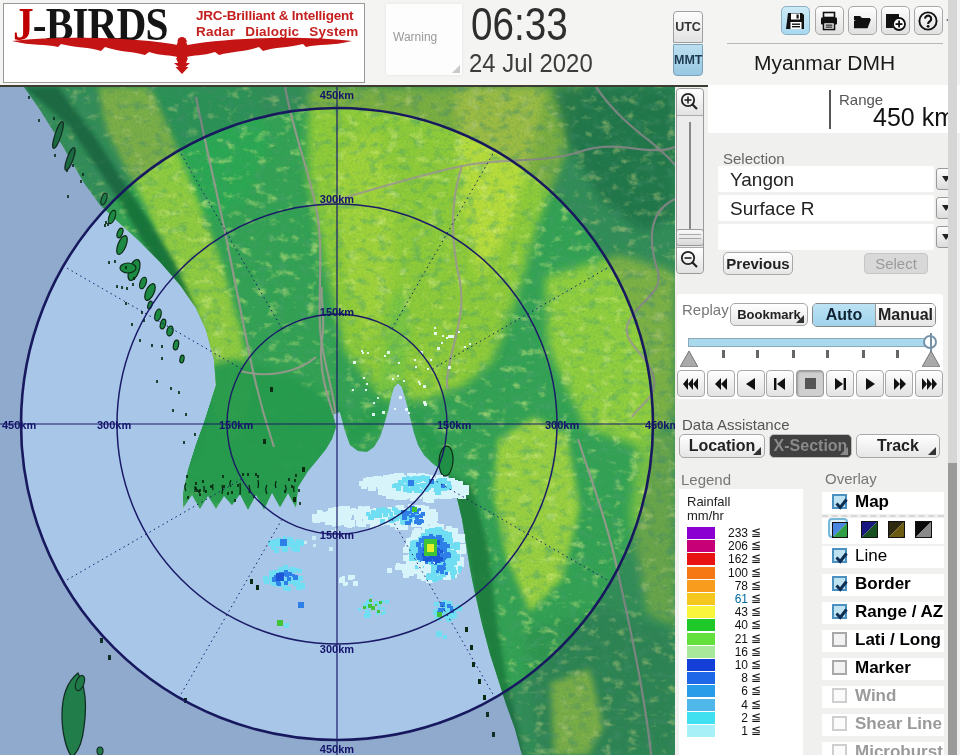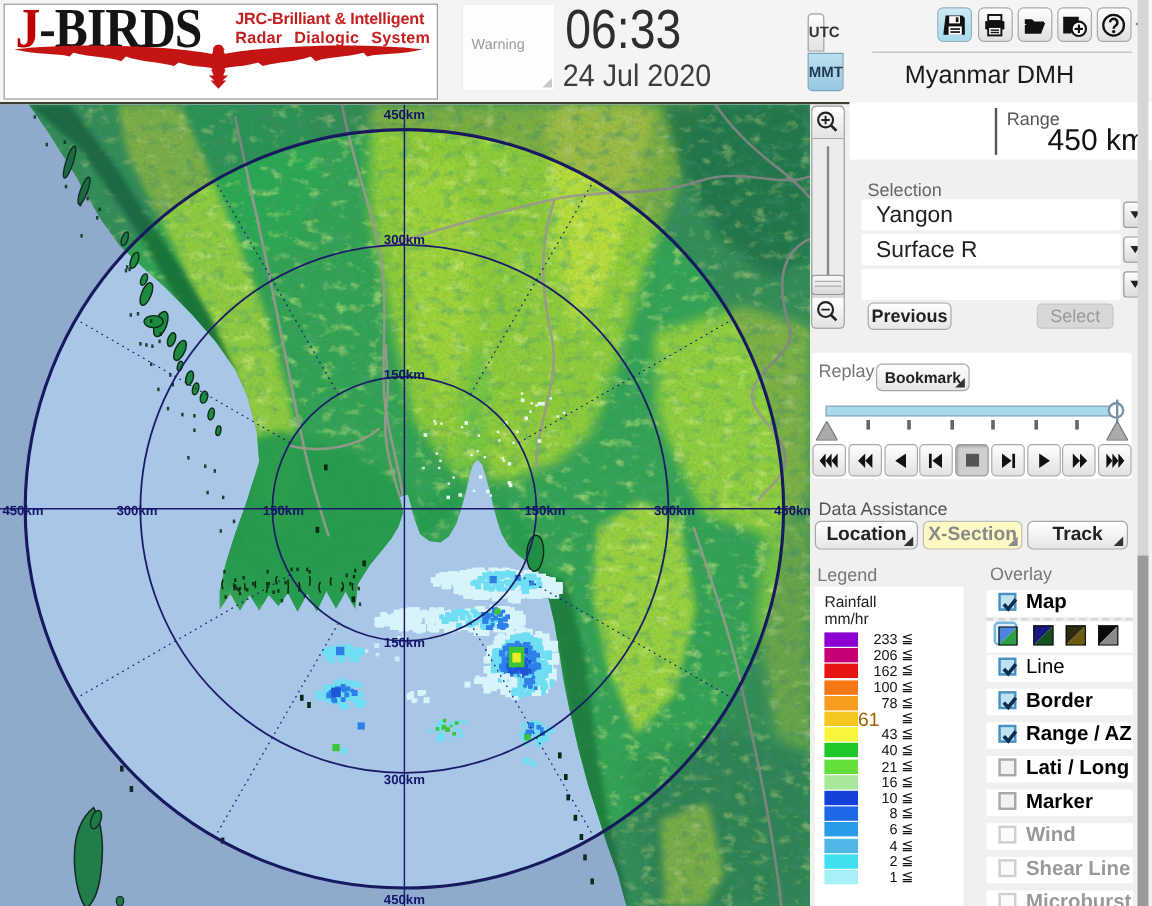--- a/index.html
+++ b/index.html
@@ -22,21 +22,21 @@
 <path d="M176,4.5 l5.5,2.5 -5.5,2.5 z"></path>
 <path d="M170,24 h12 l-2,5 h4 l-4.5,4 h3 l-6.5,7 -6.5,-7 h3 l-4.5,-4 h4 z"></path>
 </g>
     </svg>
 <div style="position:absolute;left:386px;top:4px;width:76px;height:71px;background:#fdfdfd;box-shadow:0 0 3px rgba(0,0,0,0.08)">
   <div style="position:absolute;left:7px;top:26px;font-size:12px;color:#999">Warning</div>
   <div style="position:absolute;right:2px;bottom:2px;width:0;height:0;border-left:8px solid transparent;border-bottom:8px solid #c9c9c9"></div>
 </div>
 <div style="position:absolute;left:471px;top:-3px;font-size:46px;color:#2e2e2e;transform:scaleX(0.84);transform-origin:0 0">06:33</div>
 <div style="position:absolute;left:469px;top:48px;font-size:26px;color:#3c3c3c;transform:scaleX(0.92);transform-origin:0 0">24 Jul 2020</div>
-<div style="position:absolute;left:673px;top:11px;width:14px;height:32px;background:linear-gradient(#fdfdfd,#e2e2e2);border:1px solid #9aa0a4;border-radius:4px 4px 0 0;text-align:center;line-height:31px;font-size:12.5px;font-weight:bold;color:#333">UTC</div>
+<div style="position:absolute;left:673px;top:11px;width:30px;height:32px;background:linear-gradient(#fdfdfd,#e2e2e2);border:1px solid #9aa0a4;border-radius:4px 4px 0 0;text-align:center;line-height:31px;font-size:12.5px;font-weight:bold;color:#333">UTC</div>
 <div style="position:absolute;left:673px;top:44px;width:30px;height:32px;background:linear-gradient(#bcdff0,#97c8e2);border:1px solid #7aa2b8;border-radius:0 0 4px 4px;text-align:center;line-height:31px;font-size:12.5px;font-weight:bold;color:#1d3a50">MMT</div>
 
 <div style="position:absolute;left:781px;top:6px;width:29px;height:29px;background:linear-gradient(#cdeaf6,#a9d9ee);border:1px solid #8ab0c4;border-radius:5px;display:flex;align-items:center;justify-content:center">
       <svg width="20" height="20" viewBox="0 0 20 20">
         <path d="M2,2 h14 l2,2 v14 h-18 z" fill="#111"></path>
         <rect x="5" y="2.5" width="9" height="6" fill="#fff"></rect>
         <rect x="10.5" y="3.5" width="2.2" height="4" fill="#111"></rect>
         <rect x="4.5" y="11" width="11" height="7" fill="#fff"></rect>
         <rect x="6" y="12.5" width="8" height="1.4" fill="#111"></rect>
         <rect x="6" y="15" width="8" height="1.4" fill="#111"></rect>
@@ -1777,20 +1777,24 @@
     </div>
 <div style="position:absolute;left:718px;top:224px;width:216px;height:26px;background:#fff;border-radius:2px"></div>
     <div style="position:absolute;left:936px;top:226px;width:20px;height:22px;background:linear-gradient(#fdfdfd,#dcdcdc);border:1px solid #9a9a9a;border-radius:3px;display:flex;align-items:center;justify-content:center">
       <div style="width:0;height:0;border-left:4.5px solid transparent;border-right:4.5px solid transparent;border-top:6px solid #222"></div>
     </div>
 <div style="position:absolute;left:723px;top:252px;width:70px;height:23px;background:linear-gradient(#ffffff,#e6e6e6);border:1px solid #a8a8a8;border-radius:5px;display:flex;align-items:center;justify-content:center;font-size:15px;font-weight:bold;color:#222">Previous</div>
 <div style="position:absolute;left:864px;top:253px;width:64px;height:21px;background:#d8d8d8;border:1px solid #c6c6c6;border-radius:4px;display:flex;align-items:center;justify-content:center;font-size:15px;font-weight:normal;color:#9a9a9a">Select</div>
     <div style="position:absolute;left:677px;top:294px;width:266px;height:105px;background:#fff;border-radius:3px"></div>
     <div style="position:absolute;left:682px;top:301px;font-size:15px;color:#777">Replay</div>
     <div style="position:absolute;left:730px;top:303px;width:78px;height:23px;background:linear-gradient(#ffffff,#e6e6e6);border:1px solid #a8a8a8;border-radius:5px;display:flex;align-items:center;justify-content:center;font-size:13px;font-weight:bold;color:#222">Bookmark<div style="position:absolute;right:3px;bottom:2px;width:0;height:0;border-left:8px solid transparent;border-bottom:8px solid #333"></div></div>
+<div style="position:absolute;left:812px;top:303px;width:124px;height:24px;border:1px solid #888;border-radius:5px;overflow:hidden;display:flex">
+<div style="width:62px;background:linear-gradient(#bce2f4,#9fd4ec);display:flex;align-items:center;justify-content:center;font-size:16px;font-weight:bold;color:#123">Auto</div>
+<div style="flex:1;background:linear-gradient(#fff,#e4e4e4);border-left:1px solid #999;display:flex;align-items:center;justify-content:center;font-size:16px;font-weight:bold;color:#222">Manual</div>
+    </div>
     <div style="position:absolute;left:688px;top:338px;width:240px;height:9px;background:#a9d9ec;border:1px solid #8aa8b8"></div>
     <div style="position:absolute;left:923px;top:335px;width:14px;height:14px;background:#fff;border:2px solid #7893a8;border-radius:50%"></div>
     <div style="position:absolute;left:930px;top:333px;width:2px;height:20px;background:#7893a8"></div>
     <div style="position:absolute;left:722px;top:350px;width:3px;height:8px;background:#666"></div>
     <div style="position:absolute;left:756px;top:350px;width:3px;height:8px;background:#666"></div>
     <div style="position:absolute;left:792px;top:350px;width:3px;height:8px;background:#666"></div>
     <div style="position:absolute;left:826px;top:350px;width:3px;height:8px;background:#666"></div>
     <div style="position:absolute;left:862px;top:350px;width:3px;height:8px;background:#666"></div>
     <div style="position:absolute;left:896px;top:350px;width:3px;height:8px;background:#666"></div>
     <svg width="18" height="16" viewBox="0 0 18 16" style="position:absolute;left:680px;top:351px">
@@ -1847,42 +1851,42 @@
     </div>
 <div style="position:absolute;left:915px;top:370px;width:28px;height:27px;background:linear-gradient(#fefefe,#e2e2e2);border:1px solid #a8a8a8;border-radius:4px;display:flex;align-items:center;justify-content:center">
       <svg width="16" height="12" viewBox="0 0 16 12">
         <polygon points="1,0 6,6 1,12" fill="#111"></polygon>
         <polygon points="6,0 11,6 6,12" fill="#111"></polygon>
         <polygon points="11,0 16,6 11,12" fill="#111"></polygon>
       </svg>
     </div>
 <div style="position:absolute;left:682px;top:416px;font-size:15px;color:#555">Data Assistance</div>
     <div style="position:absolute;left:679px;top:434px;width:86px;height:24px;background:linear-gradient(#ffffff,#e6e6e6);border:1px solid #a8a8a8;border-radius:5px;display:flex;align-items:center;justify-content:center;font-size:16px;font-weight:bold;color:#222">Location<div style="position:absolute;right:3px;bottom:2px;width:0;height:0;border-left:8px solid transparent;border-bottom:8px solid #333"></div></div>
-<div style="position:absolute;left:769px;top:434px;width:83px;height:24px;background:#fef9c3;border:1px solid #bdbdbd;border-radius:5px;display:flex;align-items:center;justify-content:center;font-size:16px;font-weight:bold;color:#8a8a8a">X-Section<div style="position:absolute;right:3px;bottom:2px;width:0;height:0;border-left:8px solid transparent;border-bottom:8px solid #8a8a8a"></div></div>
+<div style="position:absolute;left:769px;top:434px;width:83px;height:24px;background:#404040;border:1px solid #bdbdbd;border-radius:5px;display:flex;align-items:center;justify-content:center;font-size:16px;font-weight:bold;color:#8a8a8a">X-Section<div style="position:absolute;right:3px;bottom:2px;width:0;height:0;border-left:8px solid transparent;border-bottom:8px solid #8a8a8a"></div></div>
 <div style="position:absolute;left:856px;top:434px;width:84px;height:24px;background:linear-gradient(#ffffff,#e6e6e6);border:1px solid #a8a8a8;border-radius:5px;display:flex;align-items:center;justify-content:center;font-size:16px;font-weight:bold;color:#222">Track<div style="position:absolute;right:3px;bottom:2px;width:0;height:0;border-left:8px solid transparent;border-bottom:8px solid #333"></div></div>
 <div style="position:absolute;left:681px;top:471px;font-size:15px;color:#777">Legend</div>
     <div style="position:absolute;left:679px;top:489px;width:124px;height:266px;background:#fff"></div>
     <div style="position:absolute;left:687px;top:495px;font-size:13px;color:#222;line-height:14px">Rainfall<br>mm/hr</div>
     <div style="position:absolute;left:687px;top:527px;width:28px;height:11.5px;background:#8b00d0"></div>
     <div style="position:absolute;left:700px;top:526px;width:48px;text-align:right;font-size:12px;color:#111">233</div>
     <div style="position:absolute;left:751px;top:525px;font-size:12px;color:#111">≦</div>
     <div style="position:absolute;left:687px;top:540px;width:28px;height:11.5px;background:#c80078"></div>
     <div style="position:absolute;left:700px;top:539px;width:48px;text-align:right;font-size:12px;color:#111">206</div>
     <div style="position:absolute;left:751px;top:538px;font-size:12px;color:#111">≦</div>
     <div style="position:absolute;left:687px;top:553px;width:28px;height:11.5px;background:#e81414"></div>
     <div style="position:absolute;left:700px;top:552px;width:48px;text-align:right;font-size:12px;color:#111">162</div>
     <div style="position:absolute;left:751px;top:551px;font-size:12px;color:#111">≦</div>
     <div style="position:absolute;left:687px;top:567px;width:28px;height:11.5px;background:#f57814"></div>
     <div style="position:absolute;left:700px;top:566px;width:48px;text-align:right;font-size:12px;color:#111">100</div>
     <div style="position:absolute;left:751px;top:565px;font-size:12px;color:#111">≦</div>
     <div style="position:absolute;left:687px;top:580px;width:28px;height:11.5px;background:#f89c1e"></div>
     <div style="position:absolute;left:700px;top:579px;width:48px;text-align:right;font-size:12px;color:#111">78</div>
     <div style="position:absolute;left:751px;top:578px;font-size:12px;color:#111">≦</div>
     <div style="position:absolute;left:687px;top:593px;width:28px;height:11.5px;background:#f5c61e"></div>
-    <div style="position:absolute;left:700px;top:592px;width:48px;text-align:center;font-size:16px;color:#a16207">61</div>
+    <div style="position:absolute;left:700px;top:592px;width:48px;text-align:right;font-size:12px;color:#0369a1">61</div>
     <div style="position:absolute;left:751px;top:591px;font-size:12px;color:#111">≦</div>
     <div style="position:absolute;left:687px;top:606px;width:28px;height:11.5px;background:#f8f53c"></div>
     <div style="position:absolute;left:700px;top:605px;width:48px;text-align:right;font-size:12px;color:#111">43</div>
     <div style="position:absolute;left:751px;top:604px;font-size:12px;color:#111">≦</div>
     <div style="position:absolute;left:687px;top:619px;width:28px;height:11.5px;background:#1ec828"></div>
     <div style="position:absolute;left:700px;top:618px;width:48px;text-align:right;font-size:12px;color:#111">40</div>
     <div style="position:absolute;left:751px;top:617px;font-size:12px;color:#111">≦</div>
     <div style="position:absolute;left:687px;top:633px;width:28px;height:11.5px;background:#64e03c"></div>
     <div style="position:absolute;left:700px;top:632px;width:48px;text-align:right;font-size:12px;color:#111">21</div>
     <div style="position:absolute;left:751px;top:631px;font-size:12px;color:#111">≦</div>

